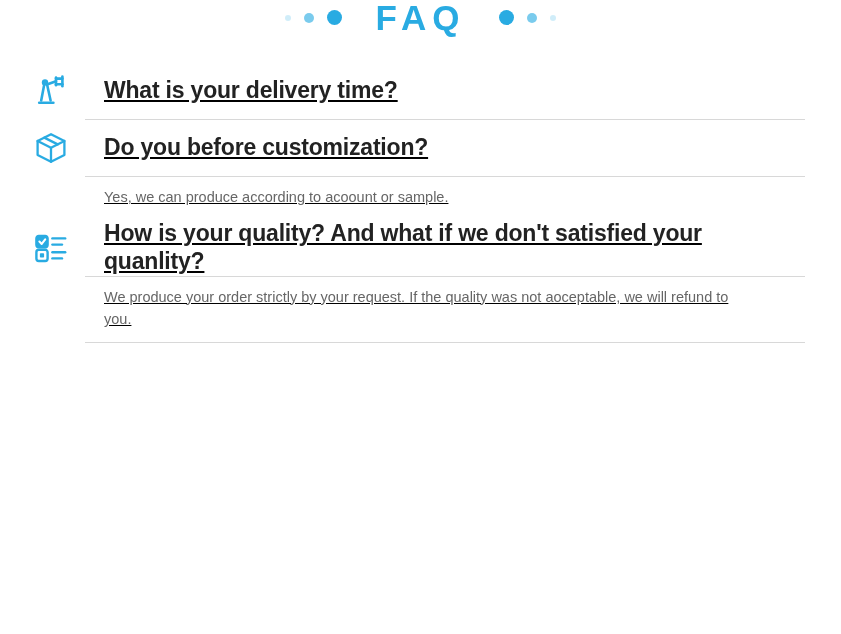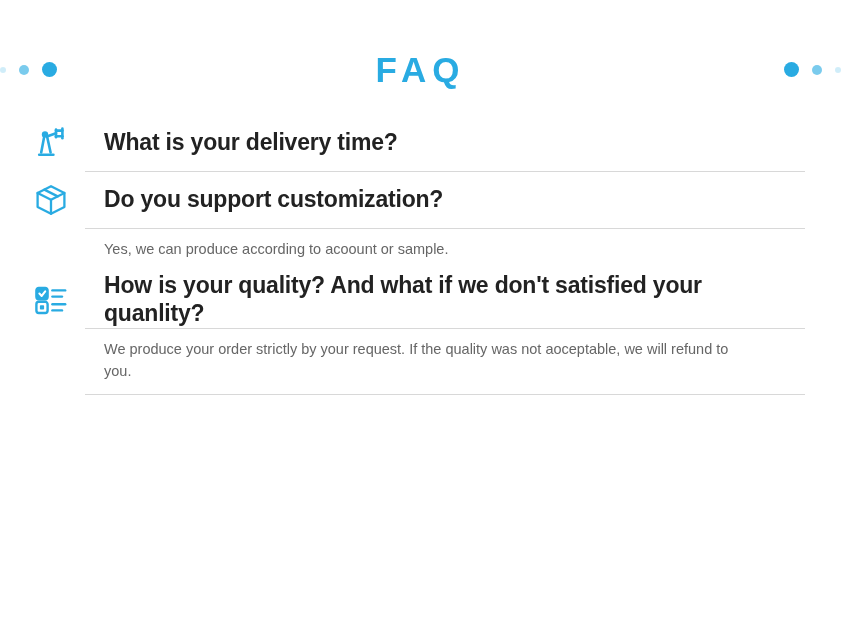--- a/index.html
+++ b/index.html
@@ -11,24 +11,23 @@
     height: 634px;
     background: #ffffff;
     font-family: "Liberation Sans", sans-serif;
     overflow: hidden;
     position: relative;
   }
 
   
   .title-area {
     width: 100%;
-    padding-top: 52px;
     display: flex;
     align-items: center;
-    justify-content: space-between;
+    justify-content: center;
     gap: 12px;
   }
   .dots {
     display: flex;
     align-items: center;
     gap: 13px;
   }
   .dots.left { margin-right: 22px; }
   .dots.right { margin-left: 22px; }
   .dot {
@@ -49,20 +48,21 @@
     white-space: nowrap;
   }
 
   
   .faq-list {
     margin-top: 28px;
     padding: 0 36px 0 85px;
   }
   .faq-row {
     position: relative;
+    text-decoration: underline;
   }
   .faq-head {
     display: flex;
     align-items: center;
     min-height: 56px;
   }
   .faq-icon {
     width: 52px;
     min-width: 52px;
     margin-left: -52px;
@@ -141,21 +141,21 @@
   <div class="faq-row">
     <div class="faq-head">
       <div class="faq-icon">
         <svg width="36" height="36" viewBox="0 0 36 36" fill="none" stroke="#29ABE2" stroke-width="2.3" stroke-linecap="round" stroke-linejoin="round">
           <path d="M18 4.2 L31.4 11.0 L18 17.8 L4.6 11.0 Z"></path>
           <path d="M4.6 11.0 L4.6 25.0 L18 31.8 L31.4 25.0 L31.4 11.0"></path>
           <path d="M18 17.8 L18 31.8"></path>
           <path d="M11.3 7.6 L24.7 14.4"></path>
         </svg>
       </div>
-      <div class="faq-question">Do you support customization?</div>
+      <div class="faq-question">Do you before customization?</div>
     </div>
     <div class="divider"></div>
     <div class="faq-answer">Yes, we can produce according to acoount or sample.</div>
   </div>
 
   <div class="faq-row">
     <div class="faq-head">
       <div class="faq-icon">
         <svg width="36" height="36" viewBox="0 0 36 36" fill="none" stroke="#29ABE2" stroke-width="2.4" stroke-linecap="round" stroke-linejoin="round">
           <rect x="3.4" y="6.0" width="11.2" height="11.2" rx="2.4" fill="#29ABE2" stroke="#29ABE2"></rect>

